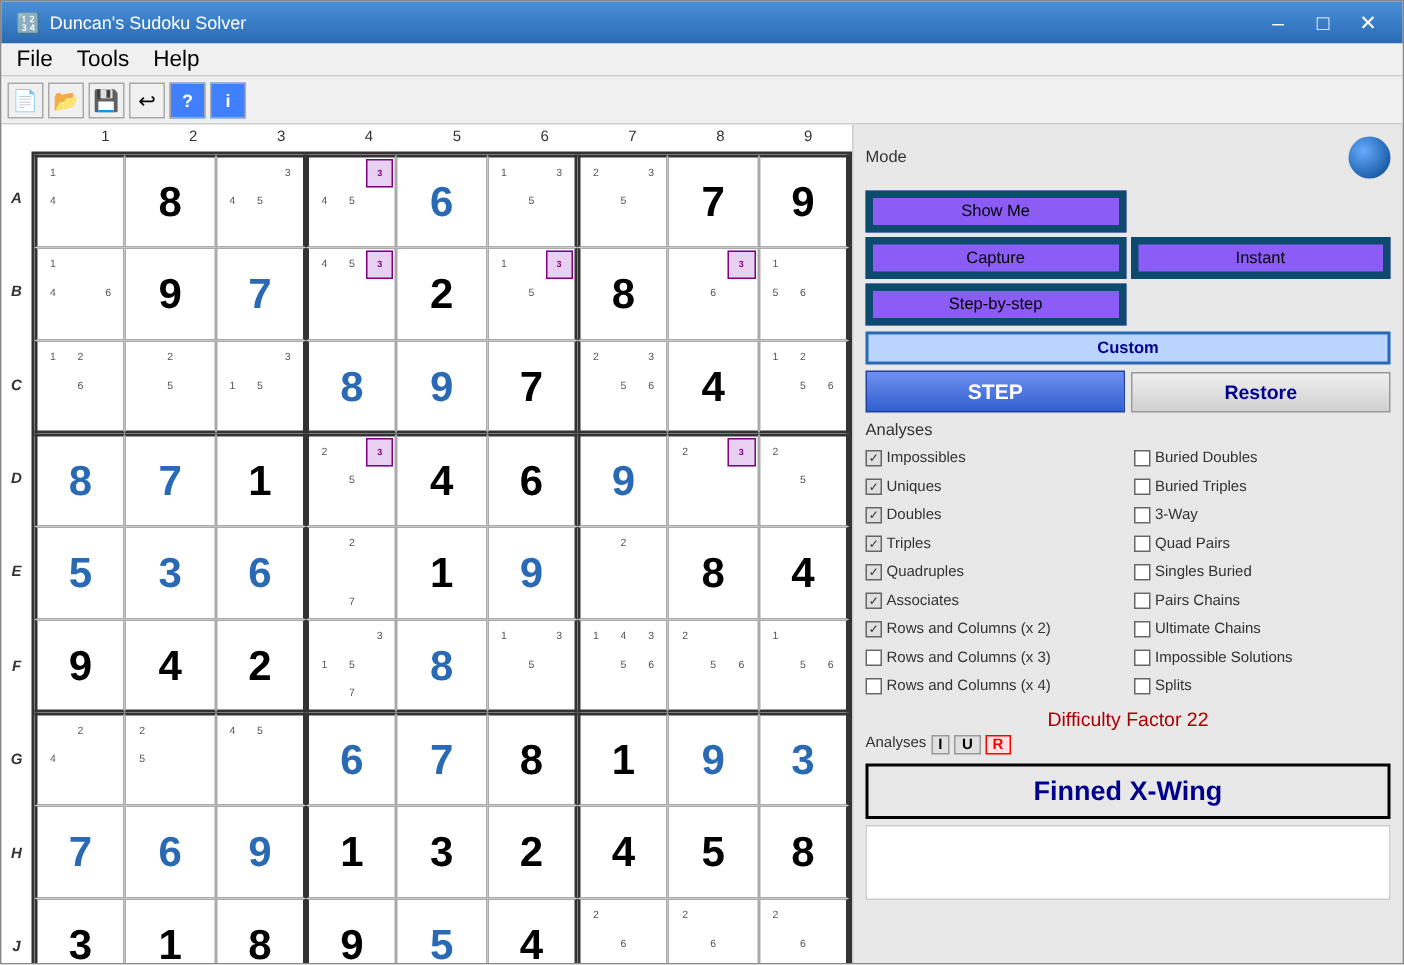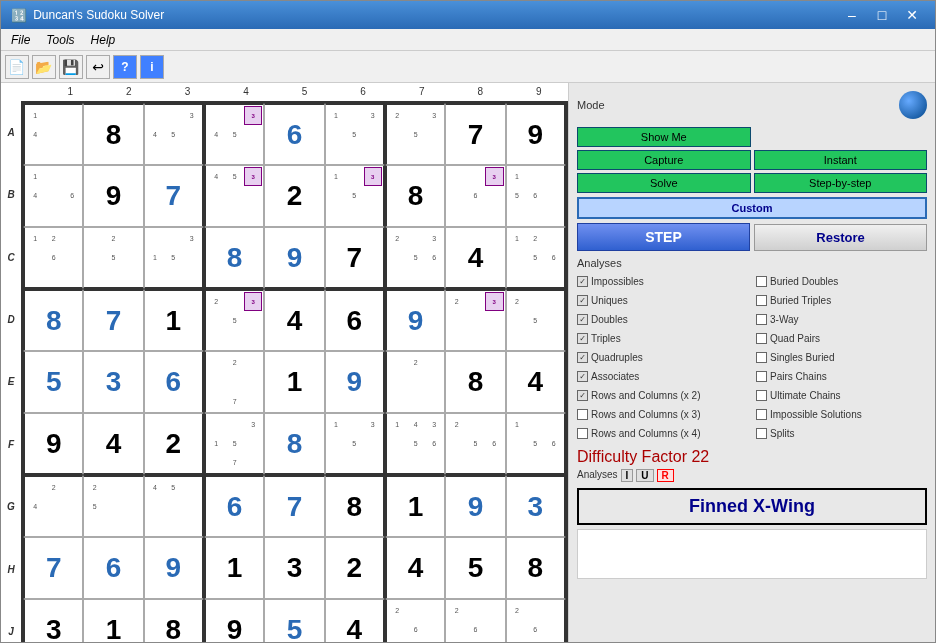--- a/index.html
+++ b/index.html
@@ -6,21 +6,21 @@
     body { font-family: 'Segoe UI', Arial, sans-serif; background: #f0f0f0; font-size: 12px; }
     
     .window { width: 936px; height: 643px; background: #f0f0f0; border: 1px solid #888; display: flex; flex-direction: column; }
     
     .title-bar { background: linear-gradient(to bottom, #4a90d9, #2a6ab5); color: white; padding: 6px 10px; display: flex; align-items: center; justify-content: space-between; height: 28px; }
     .title-bar-left { display: flex; align-items: center; gap: 6px; font-size: 12px; }
     .window-controls { display: flex; gap: 4px; }
     .win-btn { width: 26px; height: 20px; background: none; border: none; color: white; cursor: pointer; font-size: 14px; display: flex; align-items: center; justify-content: center; }
     
     .menu-bar { background: #f0f0f0; padding: 2px 4px; display: flex; gap: 4px; border-bottom: 1px solid #ccc; height: 22px; align-items: center; }
-    .menu-item { padding: 1px 6px; font-size: 12px; cursor: pointer; font-style: italic; }
+    .menu-item { padding: 1px 6px; font-size: 15px; cursor: pointer; }
     
     .toolbar { padding: 3px 4px; display: flex; gap: 3px; align-items: center; border-bottom: 1px solid #ccc; height: 32px; background: #f0f0f0; }
     .tb-btn { width: 24px; height: 24px; background: #f0f0f0; border: 1px solid #aaa; cursor: pointer; display: flex; align-items: center; justify-content: center; font-size: 14px; }
     
     .main-area { display: flex; flex: 1; overflow: hidden; }
     
     
     .sudoku-area { flex: 0 0 567px; background: white; padding: 0; position: relative; }
     
     .grid-container { width: 567px; height: 580px; position: relative; }
@@ -55,36 +55,36 @@
     .cand.purple { color: purple; font-weight: bold; background: #e8d0f0; border: 1px solid purple; font-size: 6px; }
     
     
     .right-panel { flex: 1; padding: 8px; background: #e8e8e8; border-left: 1px solid #ccc; overflow-y: auto; }
     
     .panel-header { display: flex; justify-content: space-between; align-items: center; margin-bottom: 8px; }
     .mode-label { font-size: 11px; color: #333; text-align: center; }
     .globe-icon { width: 28px; height: 28px; background: radial-gradient(circle at 35% 35%, #6af, #048); border-radius: 50%; }
     
     .btn-grid { display: grid; grid-template-columns: 1fr 1fr; gap: 3px; margin-bottom: 4px; }
-    .panel-btn { padding: 3px 8px; font-size: 11px; background: #22c55e; border: 1px solid #0c4a6e; cursor: pointer; text-align: center; }
+    .panel-btn { padding: 3px 8px; font-size: 11px; background: #8b5cf6; border: 5px solid #0c4a6e; cursor: pointer; text-align: center; }
     .panel-btn.active { background: #b8d4ff; border: 2px solid #2a6ab5; font-weight: bold; color: #00008b; }
     
     .step-restore { display: flex; gap: 4px; margin-bottom: 6px; align-items: center; }
     .step-btn { flex: 1; padding: 5px; background: linear-gradient(to bottom, #7090f0, #3060d0); color: white; border: 1px solid #2040a0; cursor: pointer; font-size: 14px; font-weight: bold; text-align: center; }
     .restore-btn { flex: 1; padding: 5px; background: linear-gradient(to bottom, #f0f0f0, #d0d0d0); border: 1px solid #999; cursor: pointer; font-size: 13px; font-weight: bold; color: #00008b; text-align: center; }
     
     .analyses-section { margin-bottom: 6px; }
     .analyses-title { font-size: 11px; color: #333; margin-bottom: 3px; }
     .analyses-grid { display: grid; grid-template-columns: 1fr 1fr; gap: 1px 8px; }
     .analysis-item { display: flex; align-items: center; gap: 3px; font-size: 10px; color: #333; height: 18px; }
     .cb { width: 11px; height: 11px; border: 1px solid #666; background: white; display: flex; align-items: center; justify-content: center; flex-shrink: 0; cursor: pointer; }
     .cb.checked { background: #e0e0e0; }
     .cb.checked::after { content: '✓'; font-size: 8px; color: #333; }
     
-    .difficulty { font-size: 16px; color: #aa0000; margin-bottom: 3px; margin-top: 4px; }
+    .difficulty { font-size: 13px; color: #aa0000; margin-bottom: 3px; margin-top: 4px; text-align: center; }
     .analyses-badges { display: flex; gap: 3px; margin-bottom: 6px; }
     .badge { padding: 0 4px; font-size: 10px; border: 1px solid #999; background: #e0e0e0; font-weight: bold; }
     .badge.i { background: #e0e0e0; }
     .badge.u { background: #e0e0e0; }
     .badge.r { color: red; background: #ffe0e0; border-color: red; }
     
     .result-box { background: #e8e8e8; border: 2px solid #000000; padding: 6px; text-align: center; margin-bottom: 4px; }
     .result-text { font-size: 18px; font-weight: bold; color: #00008b; }
     
     .detail-box { background: white; border: 1px solid #ccc; height: 50px; padding: 4px; font-size: 10px; }
@@ -799,21 +799,20 @@
       <div class="panel-header">
         <span class="mode-label">Mode</span>
         <div class="globe-icon" title="Globe"></div>
       </div>
 
       <div class="btn-grid">
         <div class="panel-btn">Show Me</div>
         <div></div>
         <div class="panel-btn">Capture</div>
         <div class="panel-btn">Instant</div>
-        <div class="panel-btn">Solve</div>
         <div class="panel-btn">Step-by-step</div>
       </div>
 
       <div style="margin-bottom:4px;">
         <div class="panel-btn active" style="width:100%;">Custom</div>
       </div>
 
       <div class="step-restore">
         <div class="step-btn">STEP</div>
         <div class="restore-btn">Restore</div>

